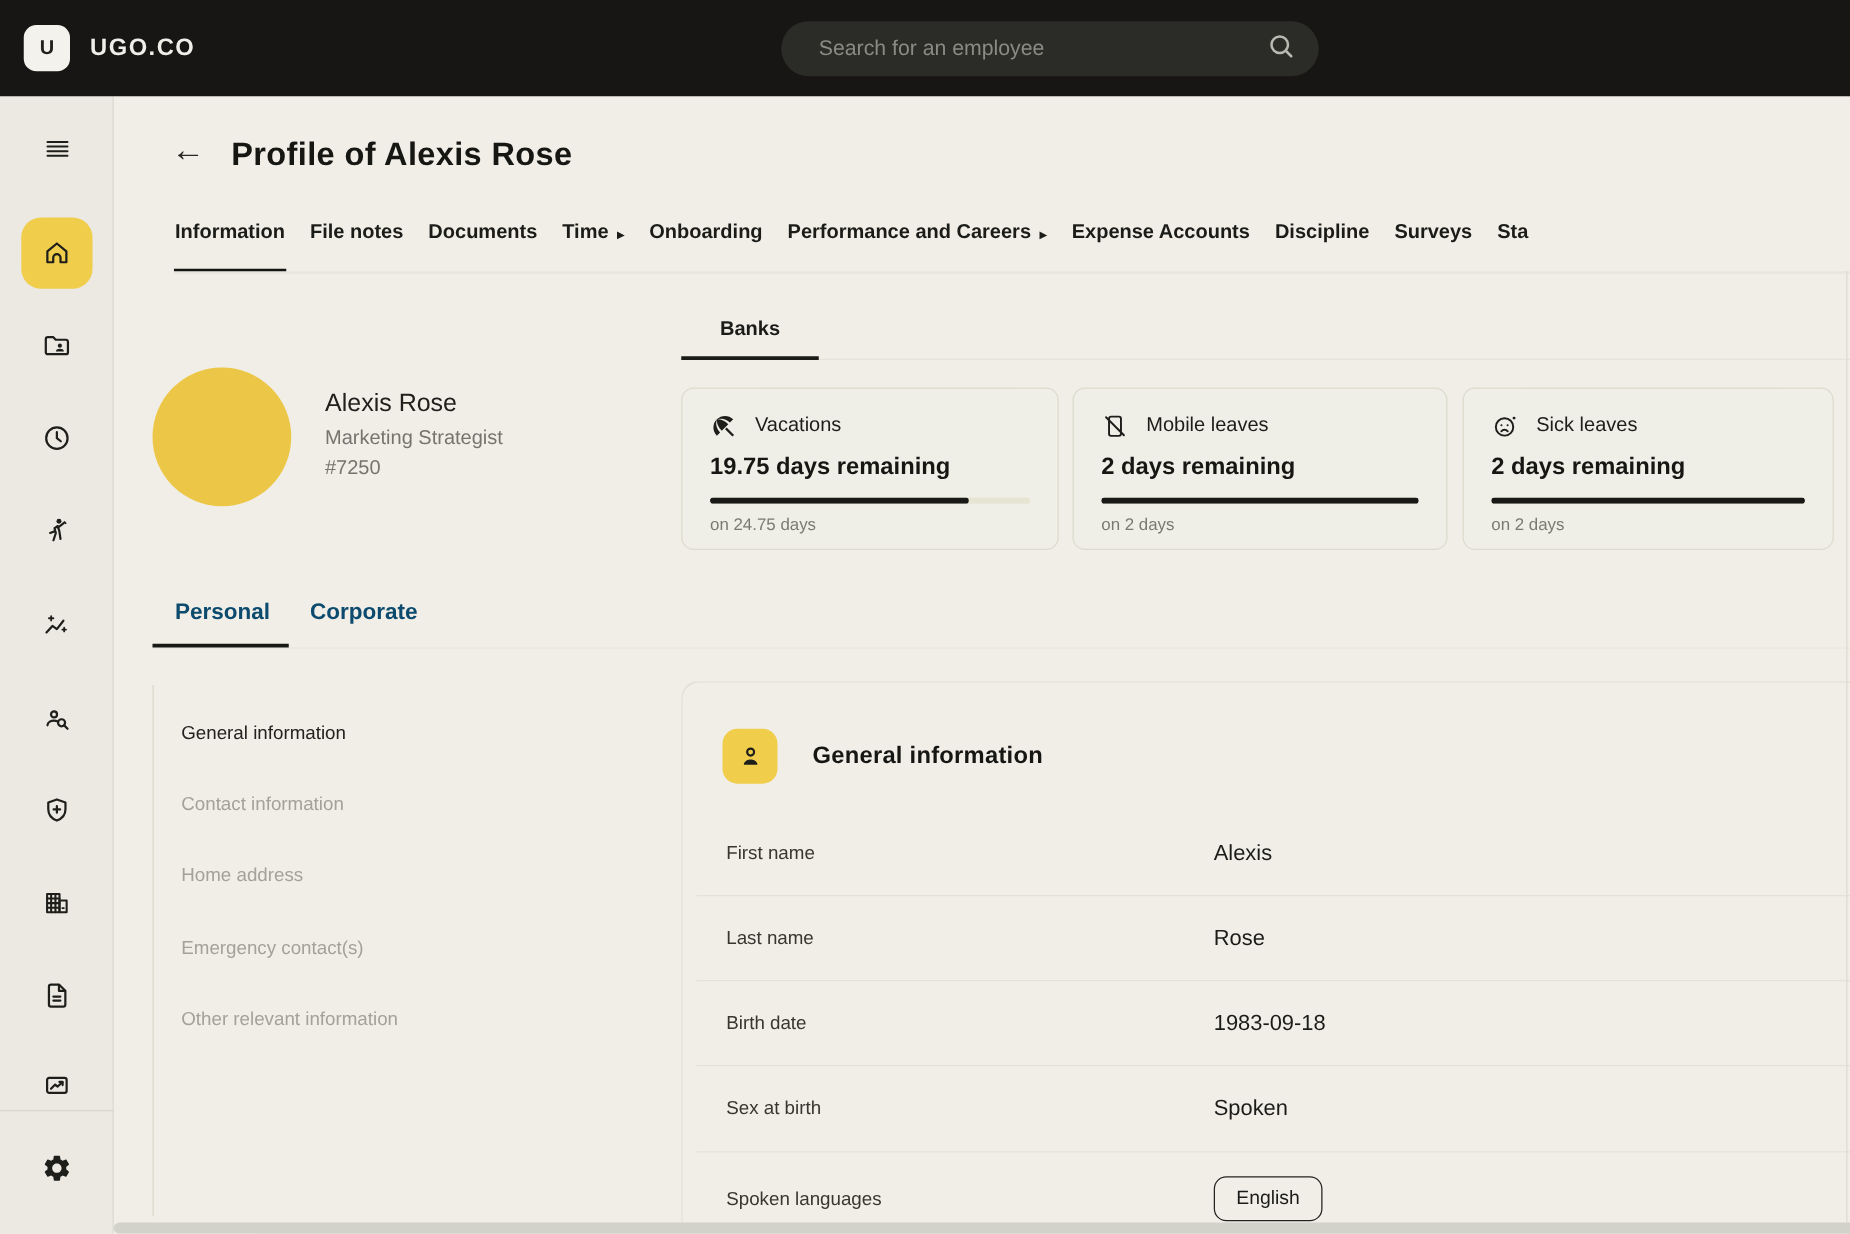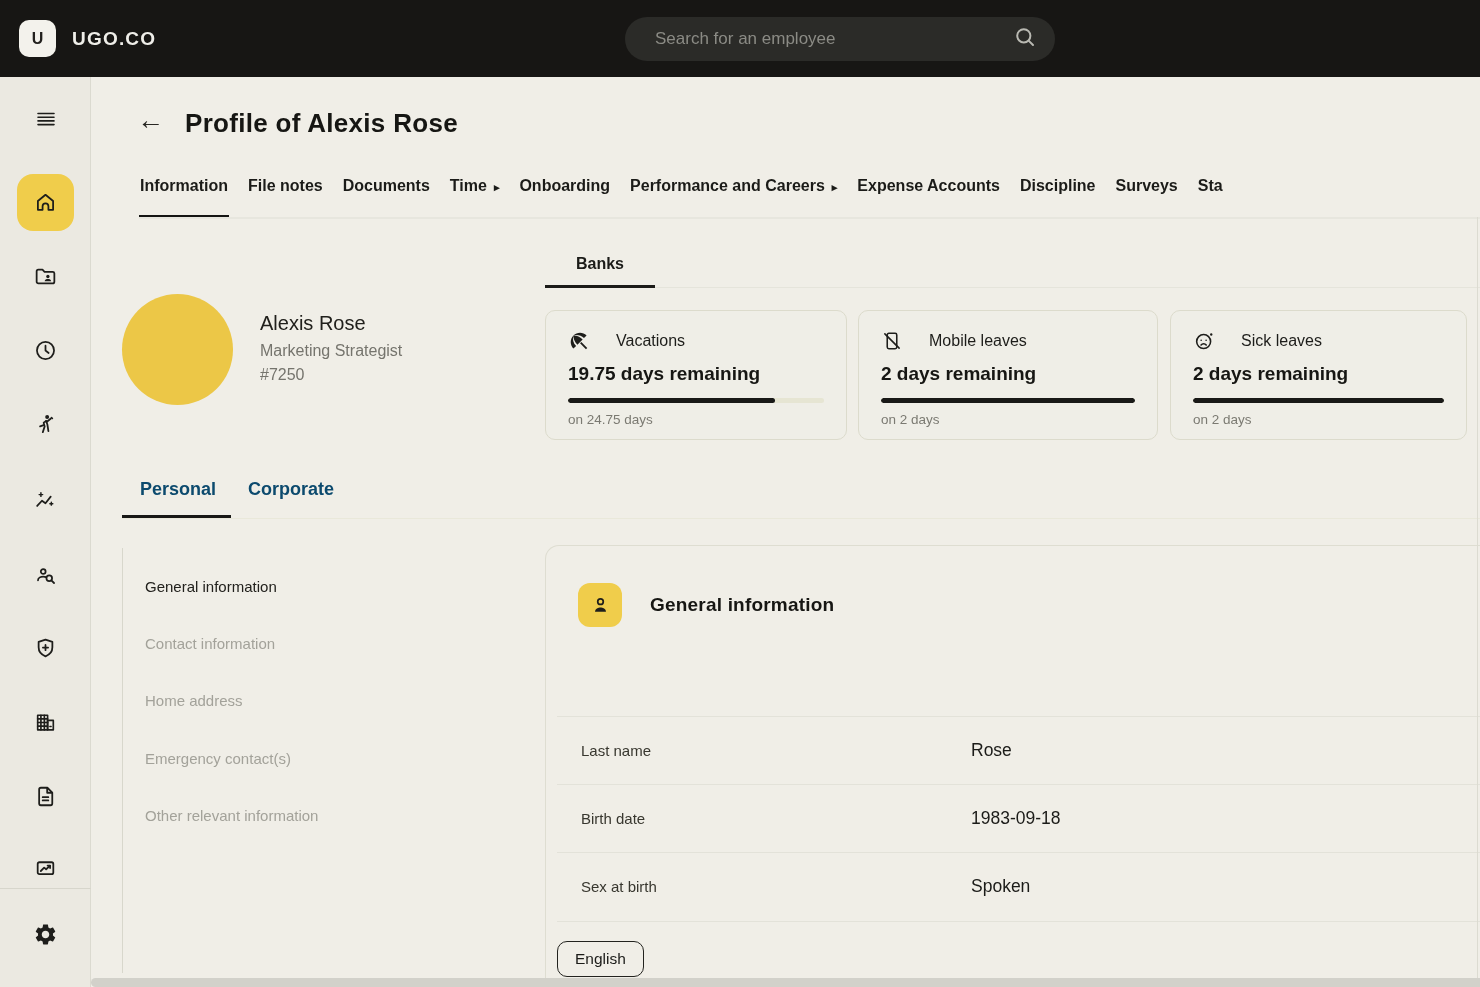--- a/index.html
+++ b/index.html
@@ -79,21 +79,21 @@
   .avatar { position:absolute; left:31px; top:217px; width:111px; height:111px; border-radius:50%; background:#ecc747; }
   .emp-name { position:absolute; left:169px; top:235px; font-size:20px; font-weight:500; color:#21201c; }
   .emp-role { position:absolute; left:169px; top:265px; font-size:16px; color:#75746d; }
   .emp-id   { position:absolute; left:169px; top:289px; font-size:16px; color:#75746d; }
   
   .card {
     position:absolute; top:233px; height:130px;
     background:#efeee7; border:1px solid #dcdbcc; border-radius:10px;
     padding:19px 22px 0 22px;
   }
-  .card-head { display:flex; align-items:center; gap:26px; }
+  .card-head { display:flex; align-items:center; gap:14px; }
   .card-head svg { display:block; }
   .card-title { font-size:16px; font-weight:500; color:#1d1d1a; }
   .card-remaining { margin-top:11px; font-size:19px; font-weight:600; color:#161613; }
   .bar { margin-top:13px; height:5px; border-radius:3px; background:#e6e5d3; overflow:hidden; }
   .bar-fill { height:100%; border-radius:3px; background:#191917; }
   .card-total { margin-top:9px; font-size:13.5px; color:#7b7a72; }
   
   .subtab-divider { position:absolute; left:31px; top:441px; right:0; height:1px; background:#e9e8da; }
   .subtab { position:absolute; top:402px; font-size:18px; font-weight:600; color:#0c4a6e; cursor:pointer; }
   .subtab-underline { position:absolute; left:31px; top:438px; width:109px; height:3px; background:#18181 5; background:#181815; }
@@ -361,20 +361,24 @@
     <div class="panel-head">
       <div class="panel-icon-square">
         <svg width="23" height="23" viewBox="0 0 24 24">
           <circle cx="12" cy="8" r="2.9" fill="none" stroke="#1e1e1b" stroke-width="1.8"></circle>
           <path d="M6.3 18.6c0-3 3.6-4.4 5.7-4.4s5.7 1.4 5.7 4.4Z" fill="#1e1e1b"></path>
         </svg>
       </div>
       <div class="panel-title">General information</div>
     </div>
 
+    <div class="field-row" style="top:102px">
+      <span class="f-label">First name</span>
+      <span class="f-value">Alexis</span>
+    </div>
     <div class="row-divider" style="top:170px"></div>
 
     <div class="field-row" style="top:170px">
       <span class="f-label">Last name</span>
       <span class="f-value">Rose</span>
     </div>
     <div class="row-divider" style="top:238px"></div>
 
     <div class="field-row" style="top:238px">
       <span class="f-label">Birth date</span>
@@ -382,19 +386,20 @@
     </div>
     <div class="row-divider" style="top:306px"></div>
 
     <div class="field-row" style="top:306px">
       <span class="f-label">Sex at birth</span>
       <span class="f-value">Spoken</span>
     </div>
     <div class="row-divider" style="top:375px"></div>
 
     <div class="field-row" style="top:375px; height:76px;">
+      <span class="f-label">Spoken languages</span>
       <span class="chip">English</span>
     </div>
   </div>
 
   <div class="vline-right"></div>
   <div class="hscroll"></div>
 </div>
 
 </body></html>

